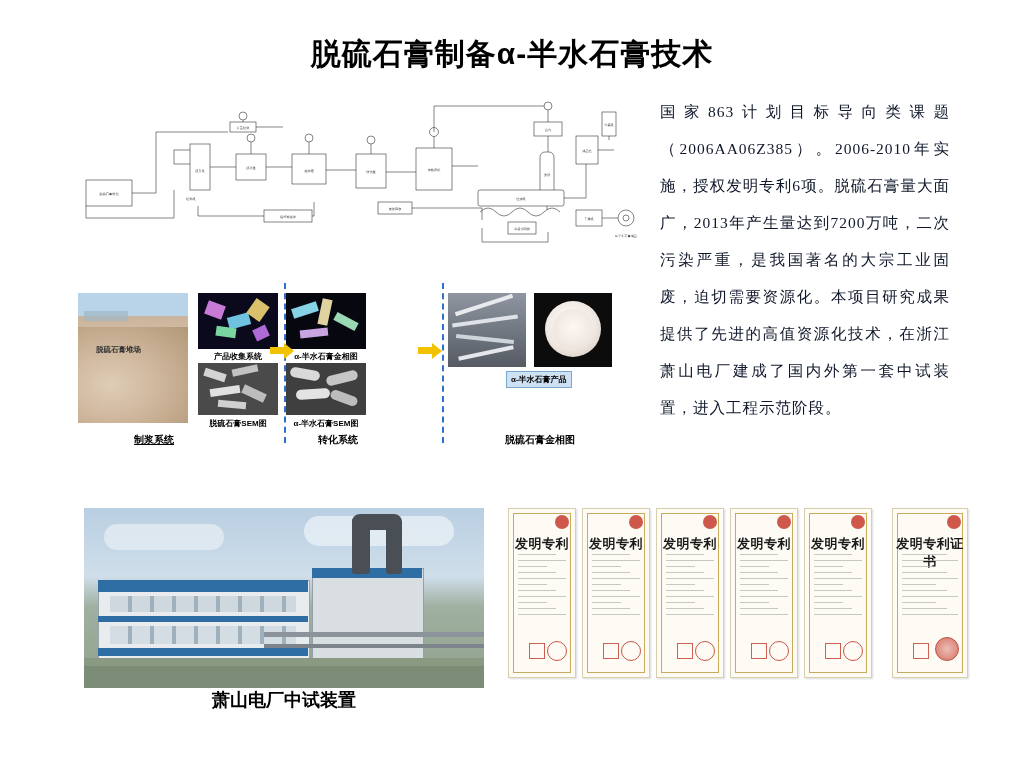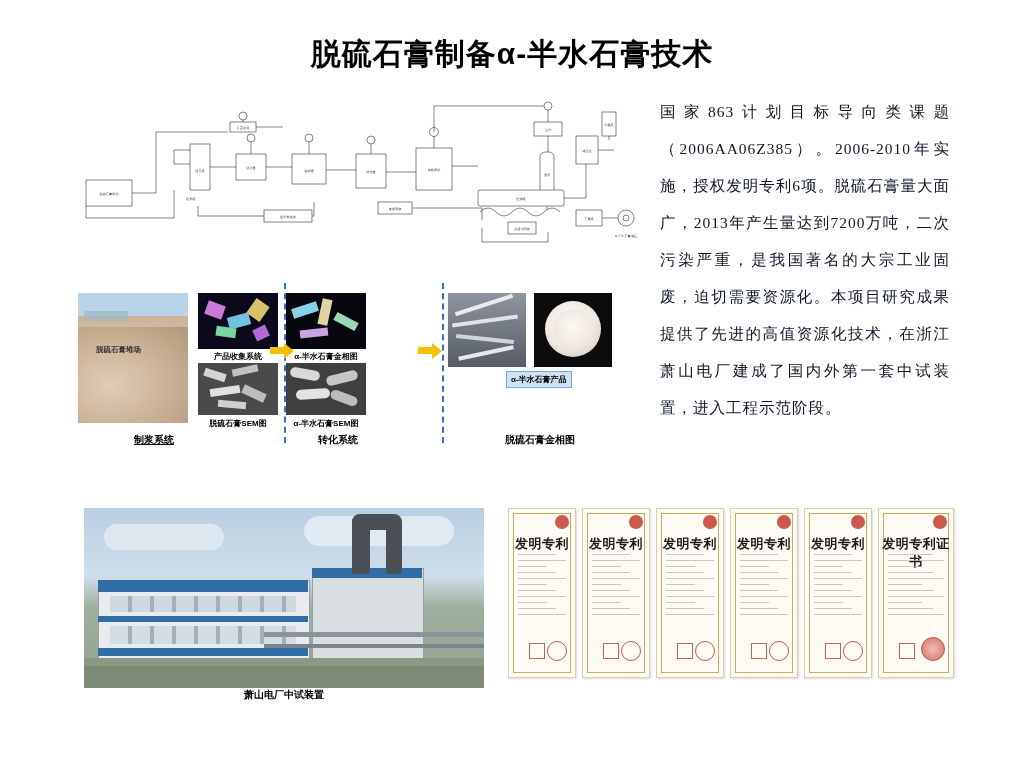--- a/index.html
+++ b/index.html
@@ -119,21 +119,21 @@
     position: absolute;
     left: 84px; top: 508px;
     width: 400px; height: 180px;
     overflow: hidden;
   }
   .plant-cap {
     position: absolute;
     left: 84px; top: 688px;
     width: 400px;
     text-align: center;
-    font-size: 10px;
+    font-size: 18px;
     font-weight: bold;
   }
   
   .patents {
     position: absolute;
     left: 508px; top: 508px;
     width: 440px; height: 168px;
   }
   .patent {
     position: absolute;
@@ -517,21 +517,21 @@
         <div class="pline mid"></div>
           <div class="pline"></div>
           <div class="pline short"></div>
         <div class="pline mid"></div>
           <div class="pline"></div>
       </div>
       <div class="seal-sq"></div>
       <div class="seal"></div>
     </div>
 
-    <div class="patent" style="left:370px; width:74px;">
+    <div class="patent" style="left:384px; width:74px;">
       <div class="patent-inner"></div>
       <div class="emblem"></div>
       <div class="patent-title">发明专利证书</div>
       <div class="patent-lines">
         <div class="pline mid"></div>
           <div class="pline"></div>
           <div class="pline short"></div>
         <div class="pline mid"></div>
           <div class="pline"></div>
           <div class="pline short"></div>

